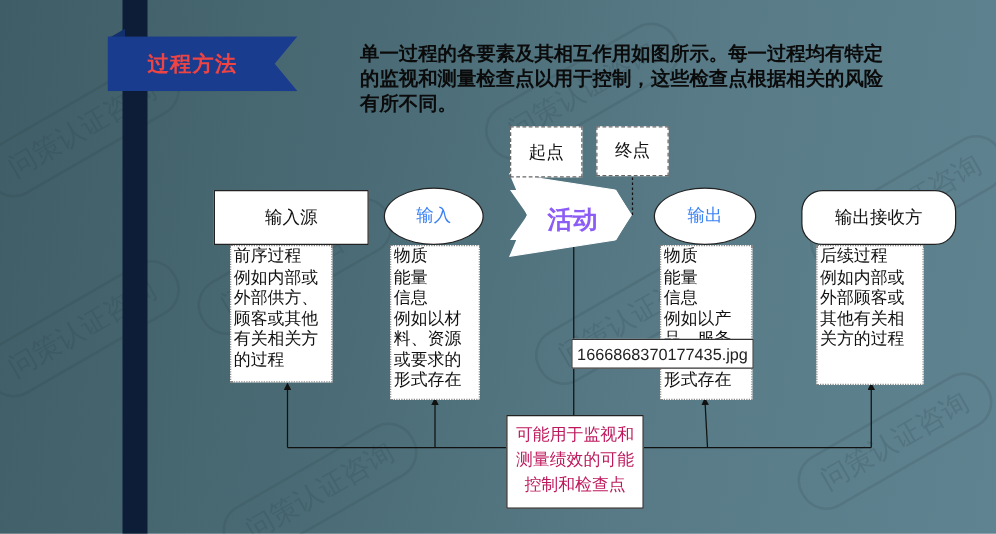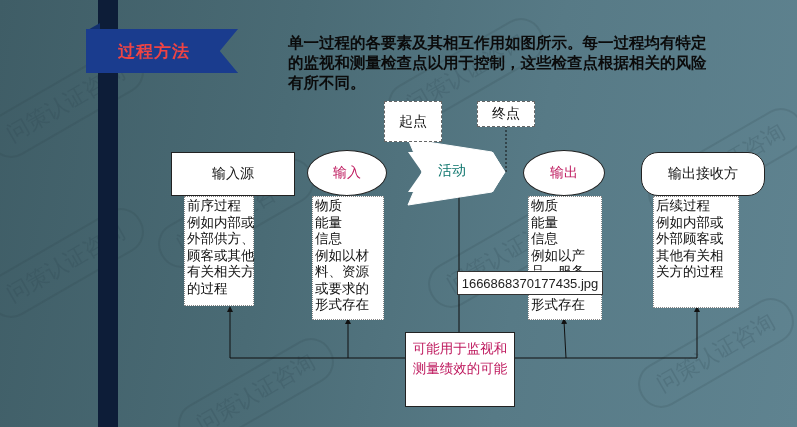--- a/index.html
+++ b/index.html
@@ -23,21 +23,21 @@
   }
   .ribbon-fold { position:absolute; left:86px; top:23px; width:14px; height:8px; background:#12306e; clip-path: polygon(100% 0, 100% 100%, 0 100%); }
   .ribbon-title { position:absolute; left:118px; top:40px; color:#ef4444; font-weight:bold; font-size:17px; letter-spacing:1px; }
   .intro {
     position:absolute; left:288px; top:33px; width:430px; color:#0b0b0b;
     font-weight:bold; font-size:15.5px; line-height:20px;
   }
   .box { position:absolute; background:#fff; border:1px solid #222; box-sizing:border-box;
     display:flex; align-items:center; justify-content:center; font-family:"DejaVu Serif", serif; font-size:14px; color:#111; }
   .tag { position:absolute; background:#fff; border:1px dashed #666; box-sizing:border-box; display:flex; align-items:center; justify-content:center; font-family:"DejaVu Serif", serif; font-size:14px; color:#111; }
-  .ellipse { position:absolute; background:#fff; border:1px solid #222; border-radius:50%; box-sizing:border-box; display:flex; align-items:center; justify-content:center; font-family:"DejaVu Serif", serif; font-size:14px; color:#be185d; }
+  .ellipse { position:absolute; background:#fff; border:1px solid #222; border-radius:50%; box-sizing:border-box; display:flex; align-items:center; justify-content:center; font-family:"DejaVu Serif", serif; font-size:14px; color:#3b82f6; }
   .textcol { position:absolute; background:#fff; box-sizing:border-box; padding:0 2px; font-family:"DejaVu Serif", serif; font-size:13.5px; line-height:16.5px; color:#111; border:1px dotted #888; }
   .textcol div { white-space:nowrap; }
   .tooltip { position:absolute; left:429px; top:271px; width:146px; height:24px; background:#fff; border:1px solid #333; box-sizing:border-box; font-family:"Liberation Sans", sans-serif; font-size:13px; color:#222; display:flex; align-items:center; justify-content:center;margin-left:28px; }
   .center-box { position:absolute; left:405px; top:332px; width:110px; height:75px; background:#fff; border:1px solid #222; box-sizing:border-box; font-family:"DejaVu Serif", serif; font-size:13.5px; line-height:20px; text-align:center; padding-top:5px; color:#be185d; }
   svg.lines { position:absolute; left:0; top:0; }
 </style>
 </head>
 <body>
 
 <div>
@@ -74,32 +74,32 @@
   <line x1="230" y1="358" x2="230" y2="309" stroke="#111" marker-end="url(#arr)"></line>
   <line x1="348" y1="358" x2="348" y2="321" stroke="#111" marker-end="url(#arr)"></line>
   <line x1="459" y1="332" x2="459" y2="192" stroke="#111" marker-end="url(#arr)"></line>
   <line x1="566" y1="358" x2="564" y2="321" stroke="#111" marker-end="url(#arr)"></line>
   <line x1="697" y1="358" x2="697" y2="309" stroke="#111" marker-end="url(#arr)"></line>
 
   <polygon points="408,138 505,153 505,153 505,153" fill="none"></polygon>
   <polygon points="408,139 492,152 505,172 492,192 408,205 422,172" fill="#fff" stroke="#fff"></polygon>
 </svg>
 
-<div class="tag" style="left:384px;top:101px;width:58px;height:41px;">起点</div>
-<div class="tag" style="left:477px;top:101px;width:58px;height:26px;">终点</div>
+<div class="tag" style="left:408px;top:101px;width:58px;height:41px;">起点</div>
+<div class="tag" style="left:477px;top:101px;width:58px;height:40px;">终点</div>
 
 <div style="position:absolute;left:408px;top:152px;width:97px;height:40px;">
   <svg width="97" height="40" style="position:absolute;left:0;top:0;">
     <polygon points="0,0 85,0 97,20 85,40 0,40 14,20" fill="#fff"></polygon>
   </svg>
-  <span style="position:absolute;left:30px;top:10px;font-family:'DejaVu Serif',serif;font-size:14px;color:#0f766e;">活动</span>
+  <span style="position:absolute;left:30px;top:10px;font-family:'DejaVu Serif',serif;font-size:20px;color:#8b5cf6;font-weight:bold;">活动</span>
 </div>
 
 <div class="box" style="left:171px;top:152px;width:124px;height:44px;">输入源</div>
-<div class="textcol" style="left:184px;top:196px;width:70px;height:110px;">
+<div class="textcol" style="left:184px;top:196px;width:82px;height:110px;">
   <div>前序过程</div>
   <div>例如内部或</div>
   <div>外部供方、</div>
   <div>顾客或其他</div>
   <div>有关相关方</div>
   <div>的过程</div>
 </div>
 
 <div class="ellipse" style="left:307px;top:150px;width:80px;height:46px;">输入</div>
 <div class="textcol" style="left:312px;top:196px;width:72px;height:124px;">
@@ -128,15 +128,16 @@
   <div>后续过程</div>
   <div>例如内部或</div>
   <div>外部顾客或</div>
   <div>其他有关相</div>
   <div>关方的过程</div>
 </div>
 
 <div class="center-box">
   <div>可能用于监视和</div>
   <div>测量绩效的可能</div>
+  <div>控制和检查点</div>
 </div>
 
 <div class="tooltip">1666868370177435.jpg</div>
 
 </body></html>

